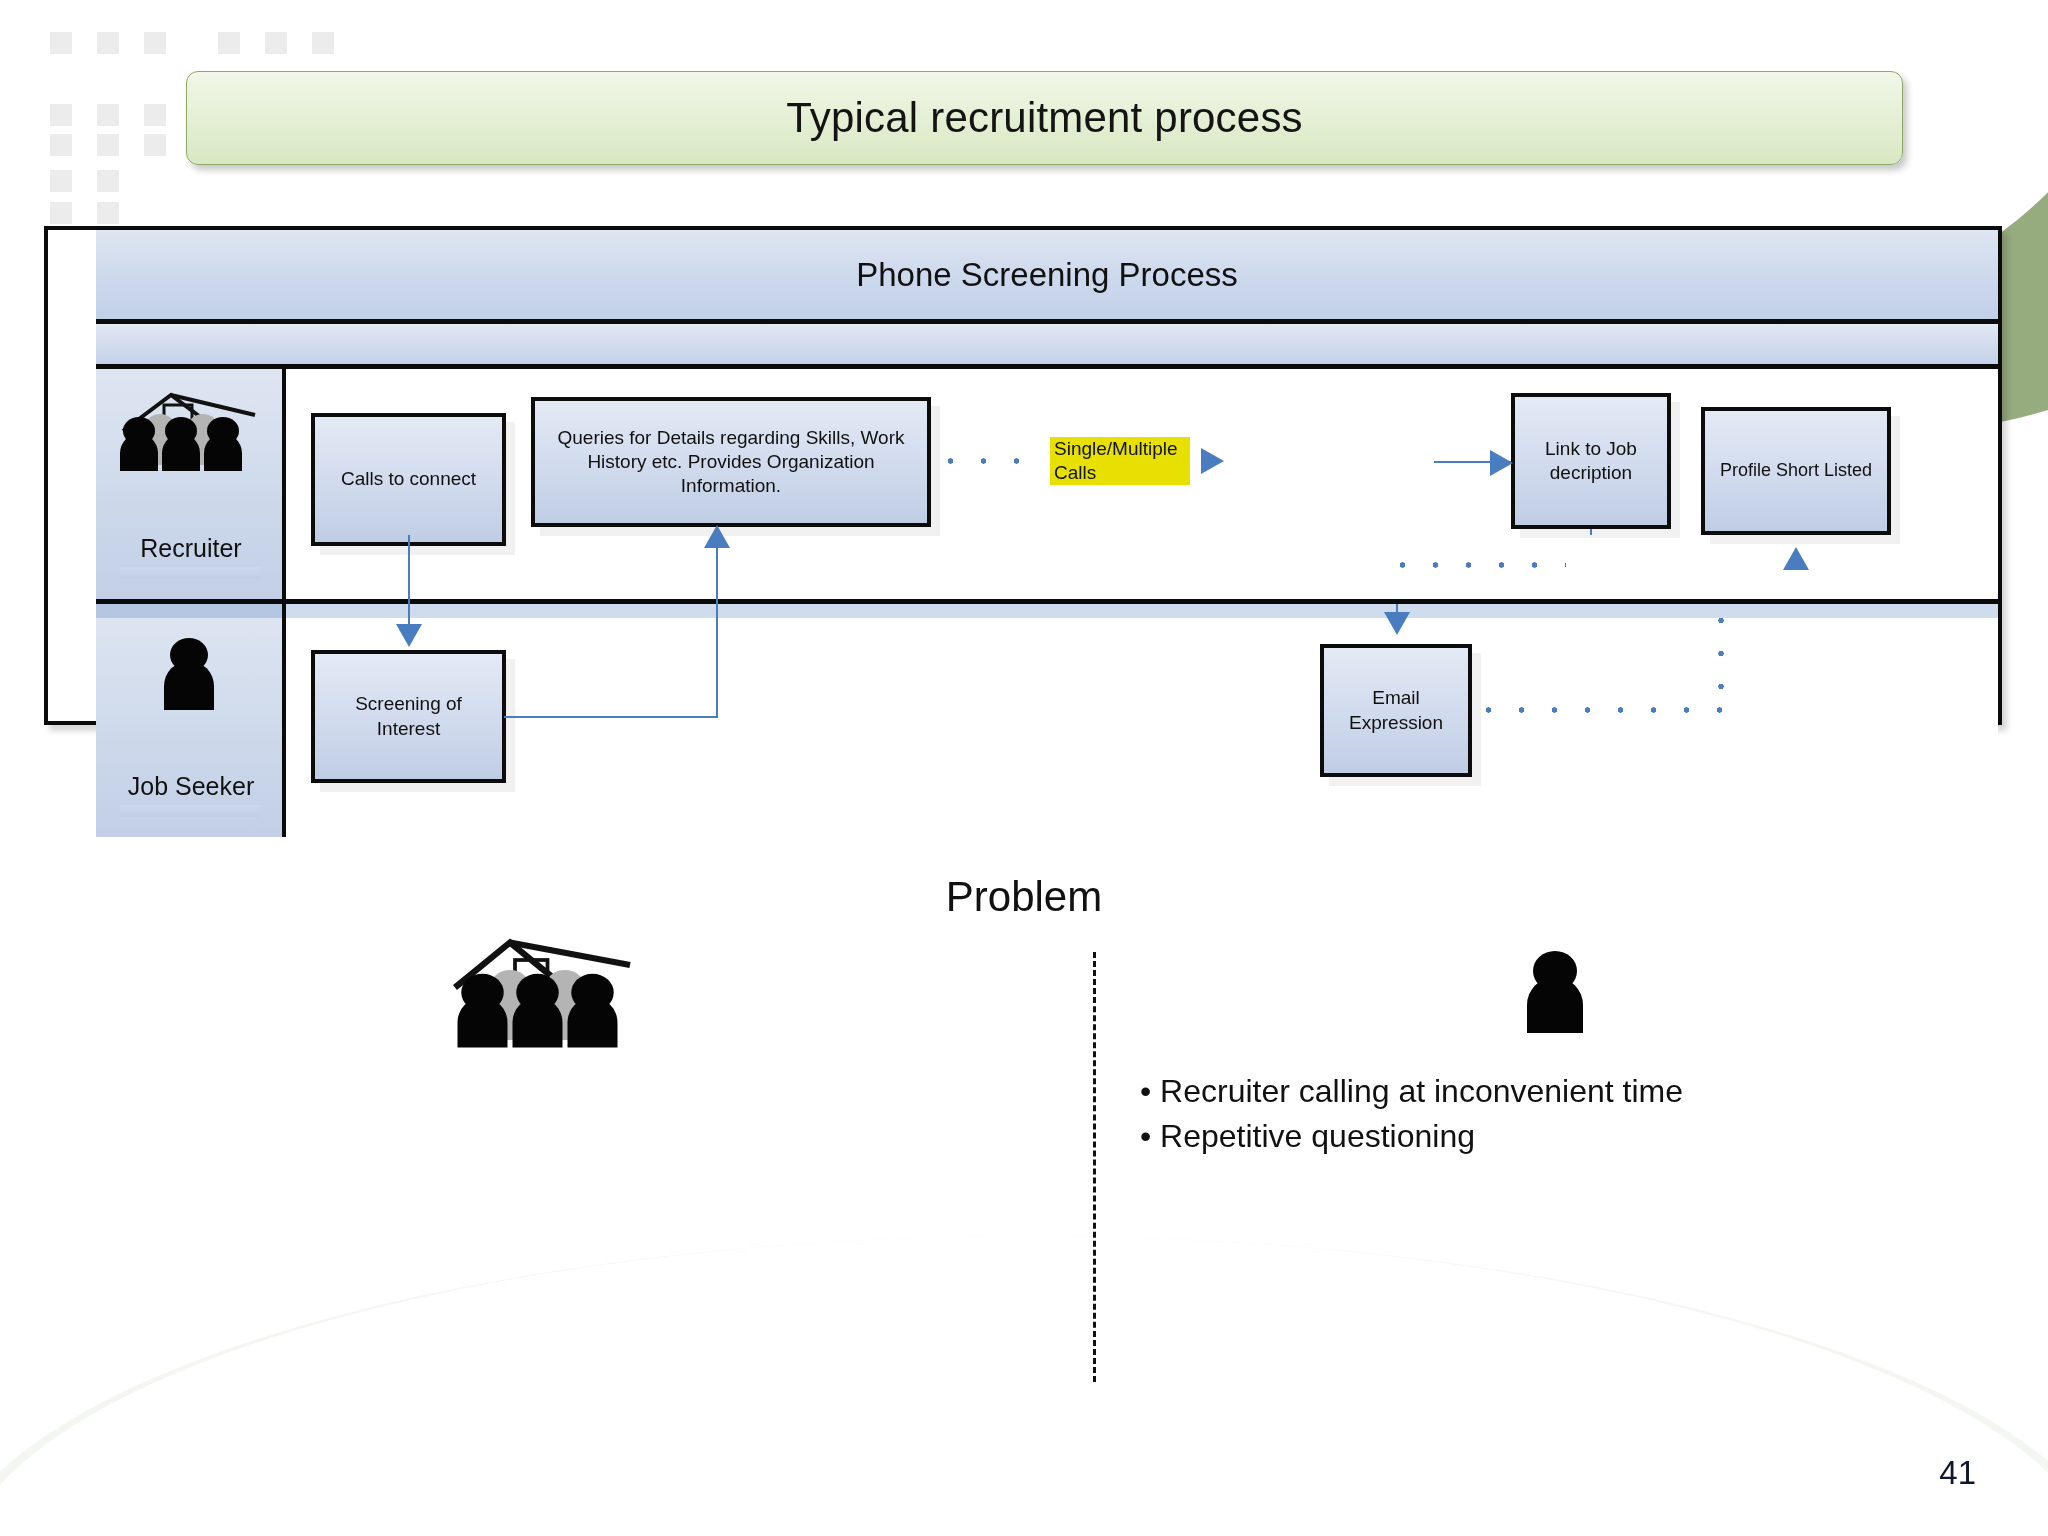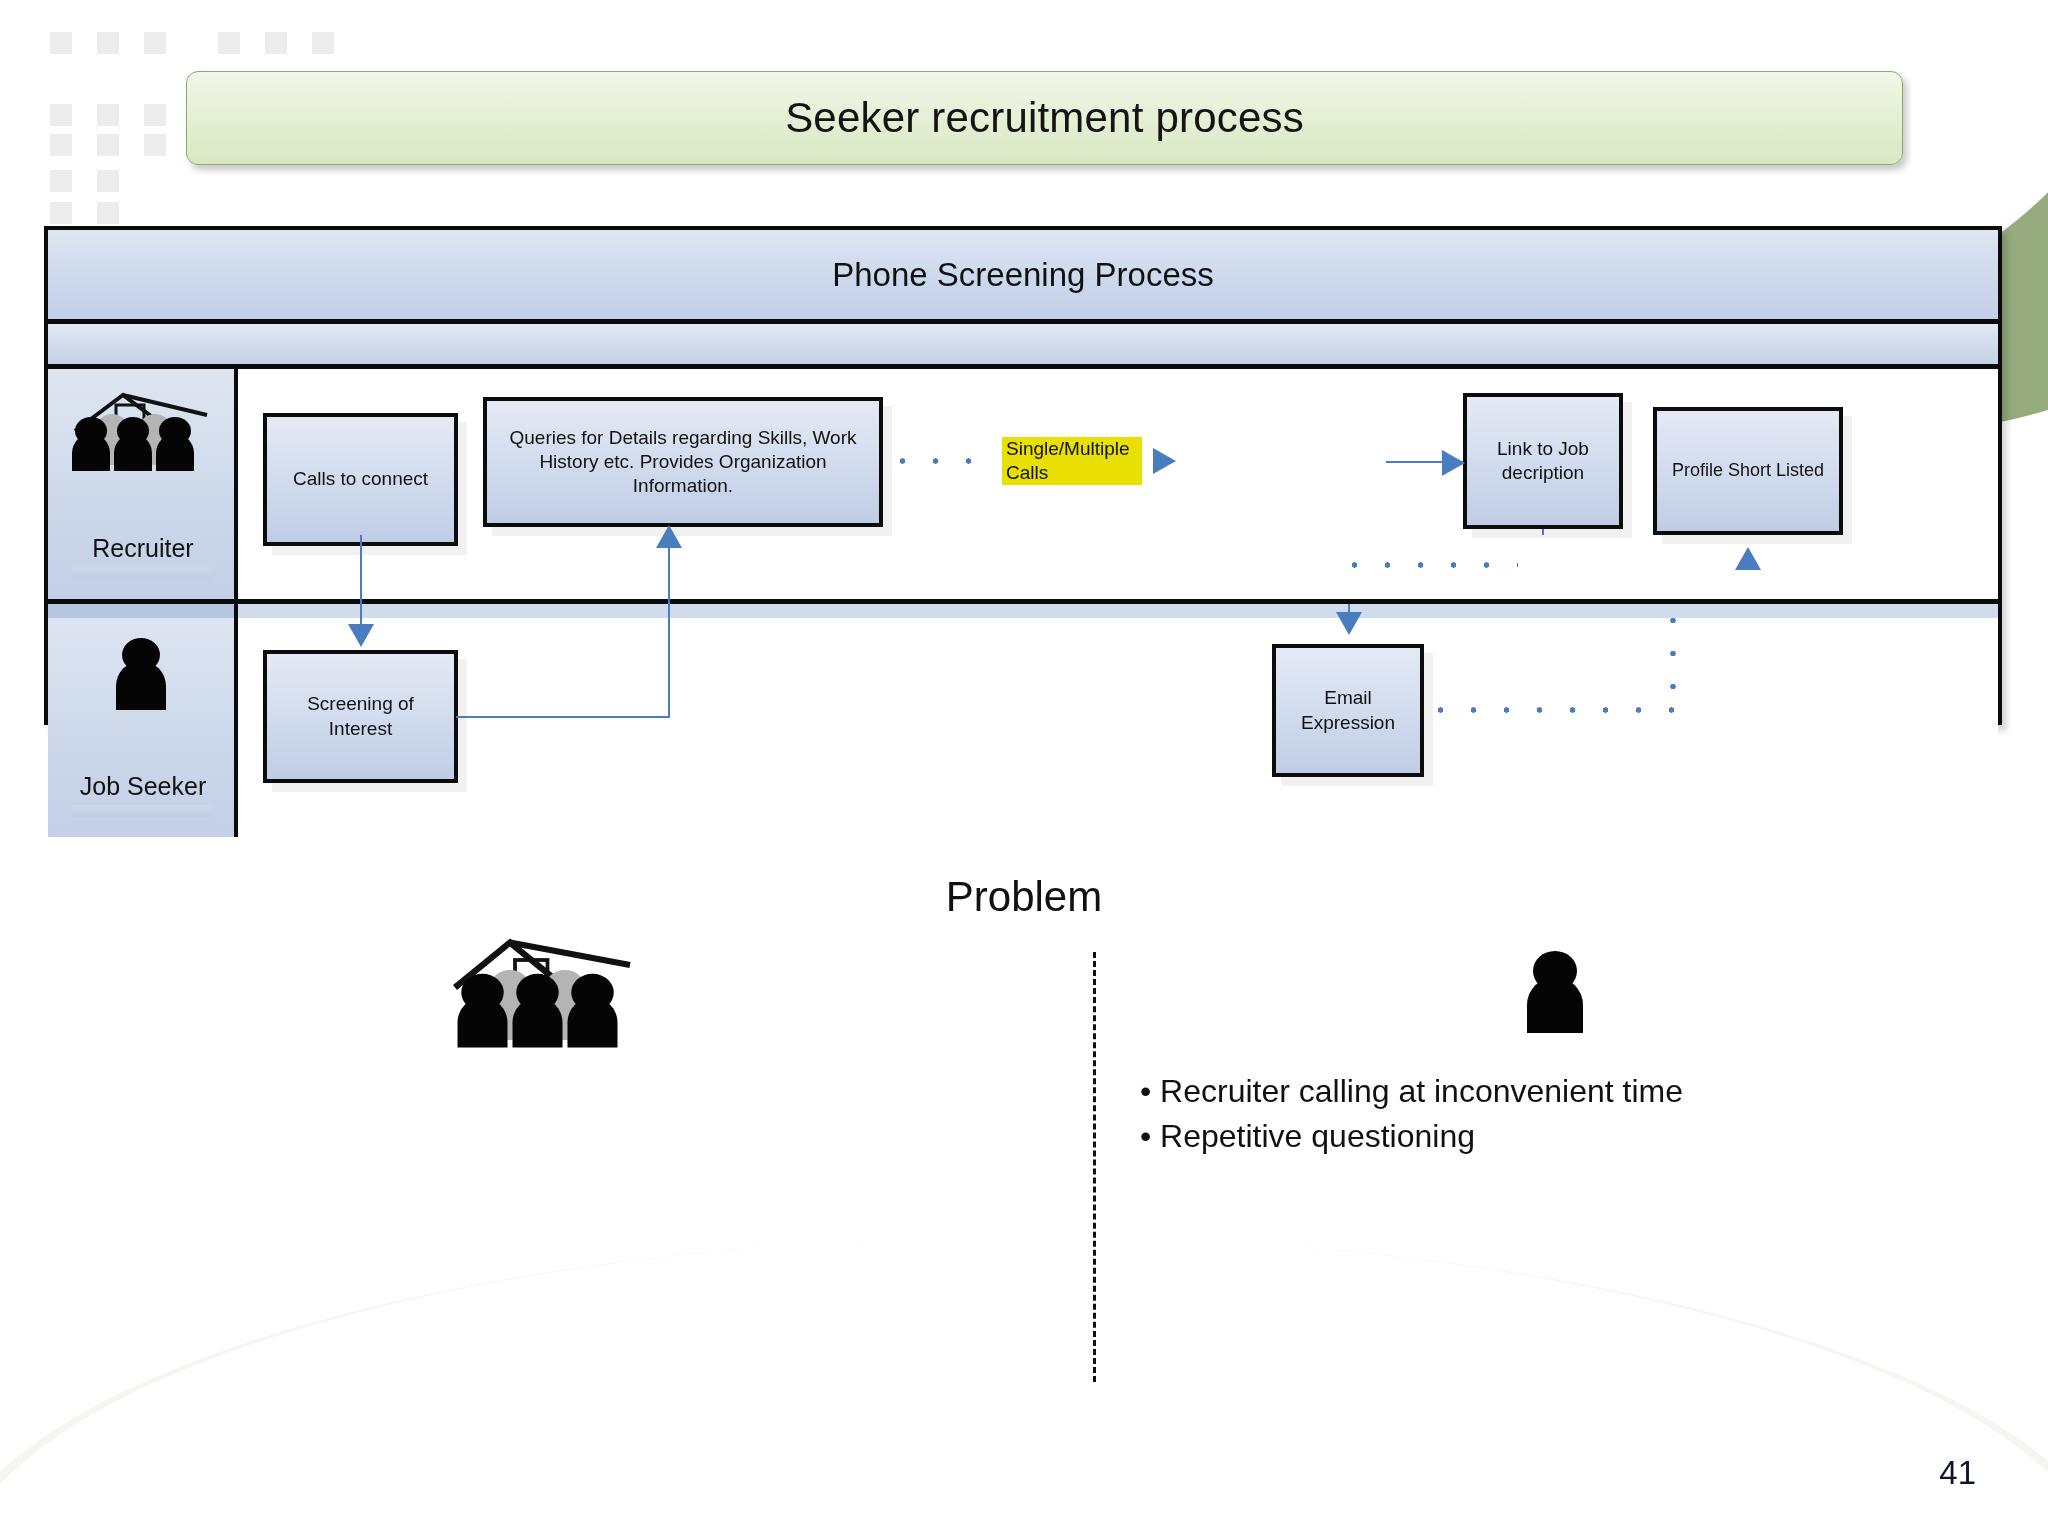--- a/index.html
+++ b/index.html
@@ -91,20 +91,21 @@
     position: absolute;
     left: 44px;
     top: 226px;
     width: 1958px;
     height: 499px;
     border: 4px solid #0b0b0b;
     box-sizing: border-box;
     background: #ffffff;
     z-index: 3;
     box-shadow: 5px 6px 6px rgba(0,0,0,0.16);
+    padding-left: 48px;
   }
   .diag-title-bar {
     height: 94px;
     border-bottom: 5px solid #0b0b0b;
     background: linear-gradient(to bottom, #dfe6f2 0%, #ccd8ec 55%, #c2d0e8 100%);
     display: flex;
     align-items: center;
     justify-content: center;
     box-sizing: border-box;
   }
@@ -318,21 +319,21 @@
   <span style="left:122px; top:112px;"></span>
   <span style="left:169px; top:112px;"></span>
   <span style="left:216px; top:112px;"></span>
   <span style="left:28px;  top:148px;"></span>
   <span style="left:75px;  top:148px;"></span>
   <span style="left:28px;  top:180px;"></span>
   <span style="left:75px;  top:180px;"></span>
 </div>
 
 <div class="title-banner">
-  <span class="title-banner-text">Seeker recruitment process</span>
+  <span class="title-banner-text">Typical recruitment process</span>
 </div>
 
 <div class="diagram">
 
   <div class="diag-title-bar">
     <span>Phone Screening Process</span>
   </div>
 
   <div class="diag-sub-bar"></div>
 

